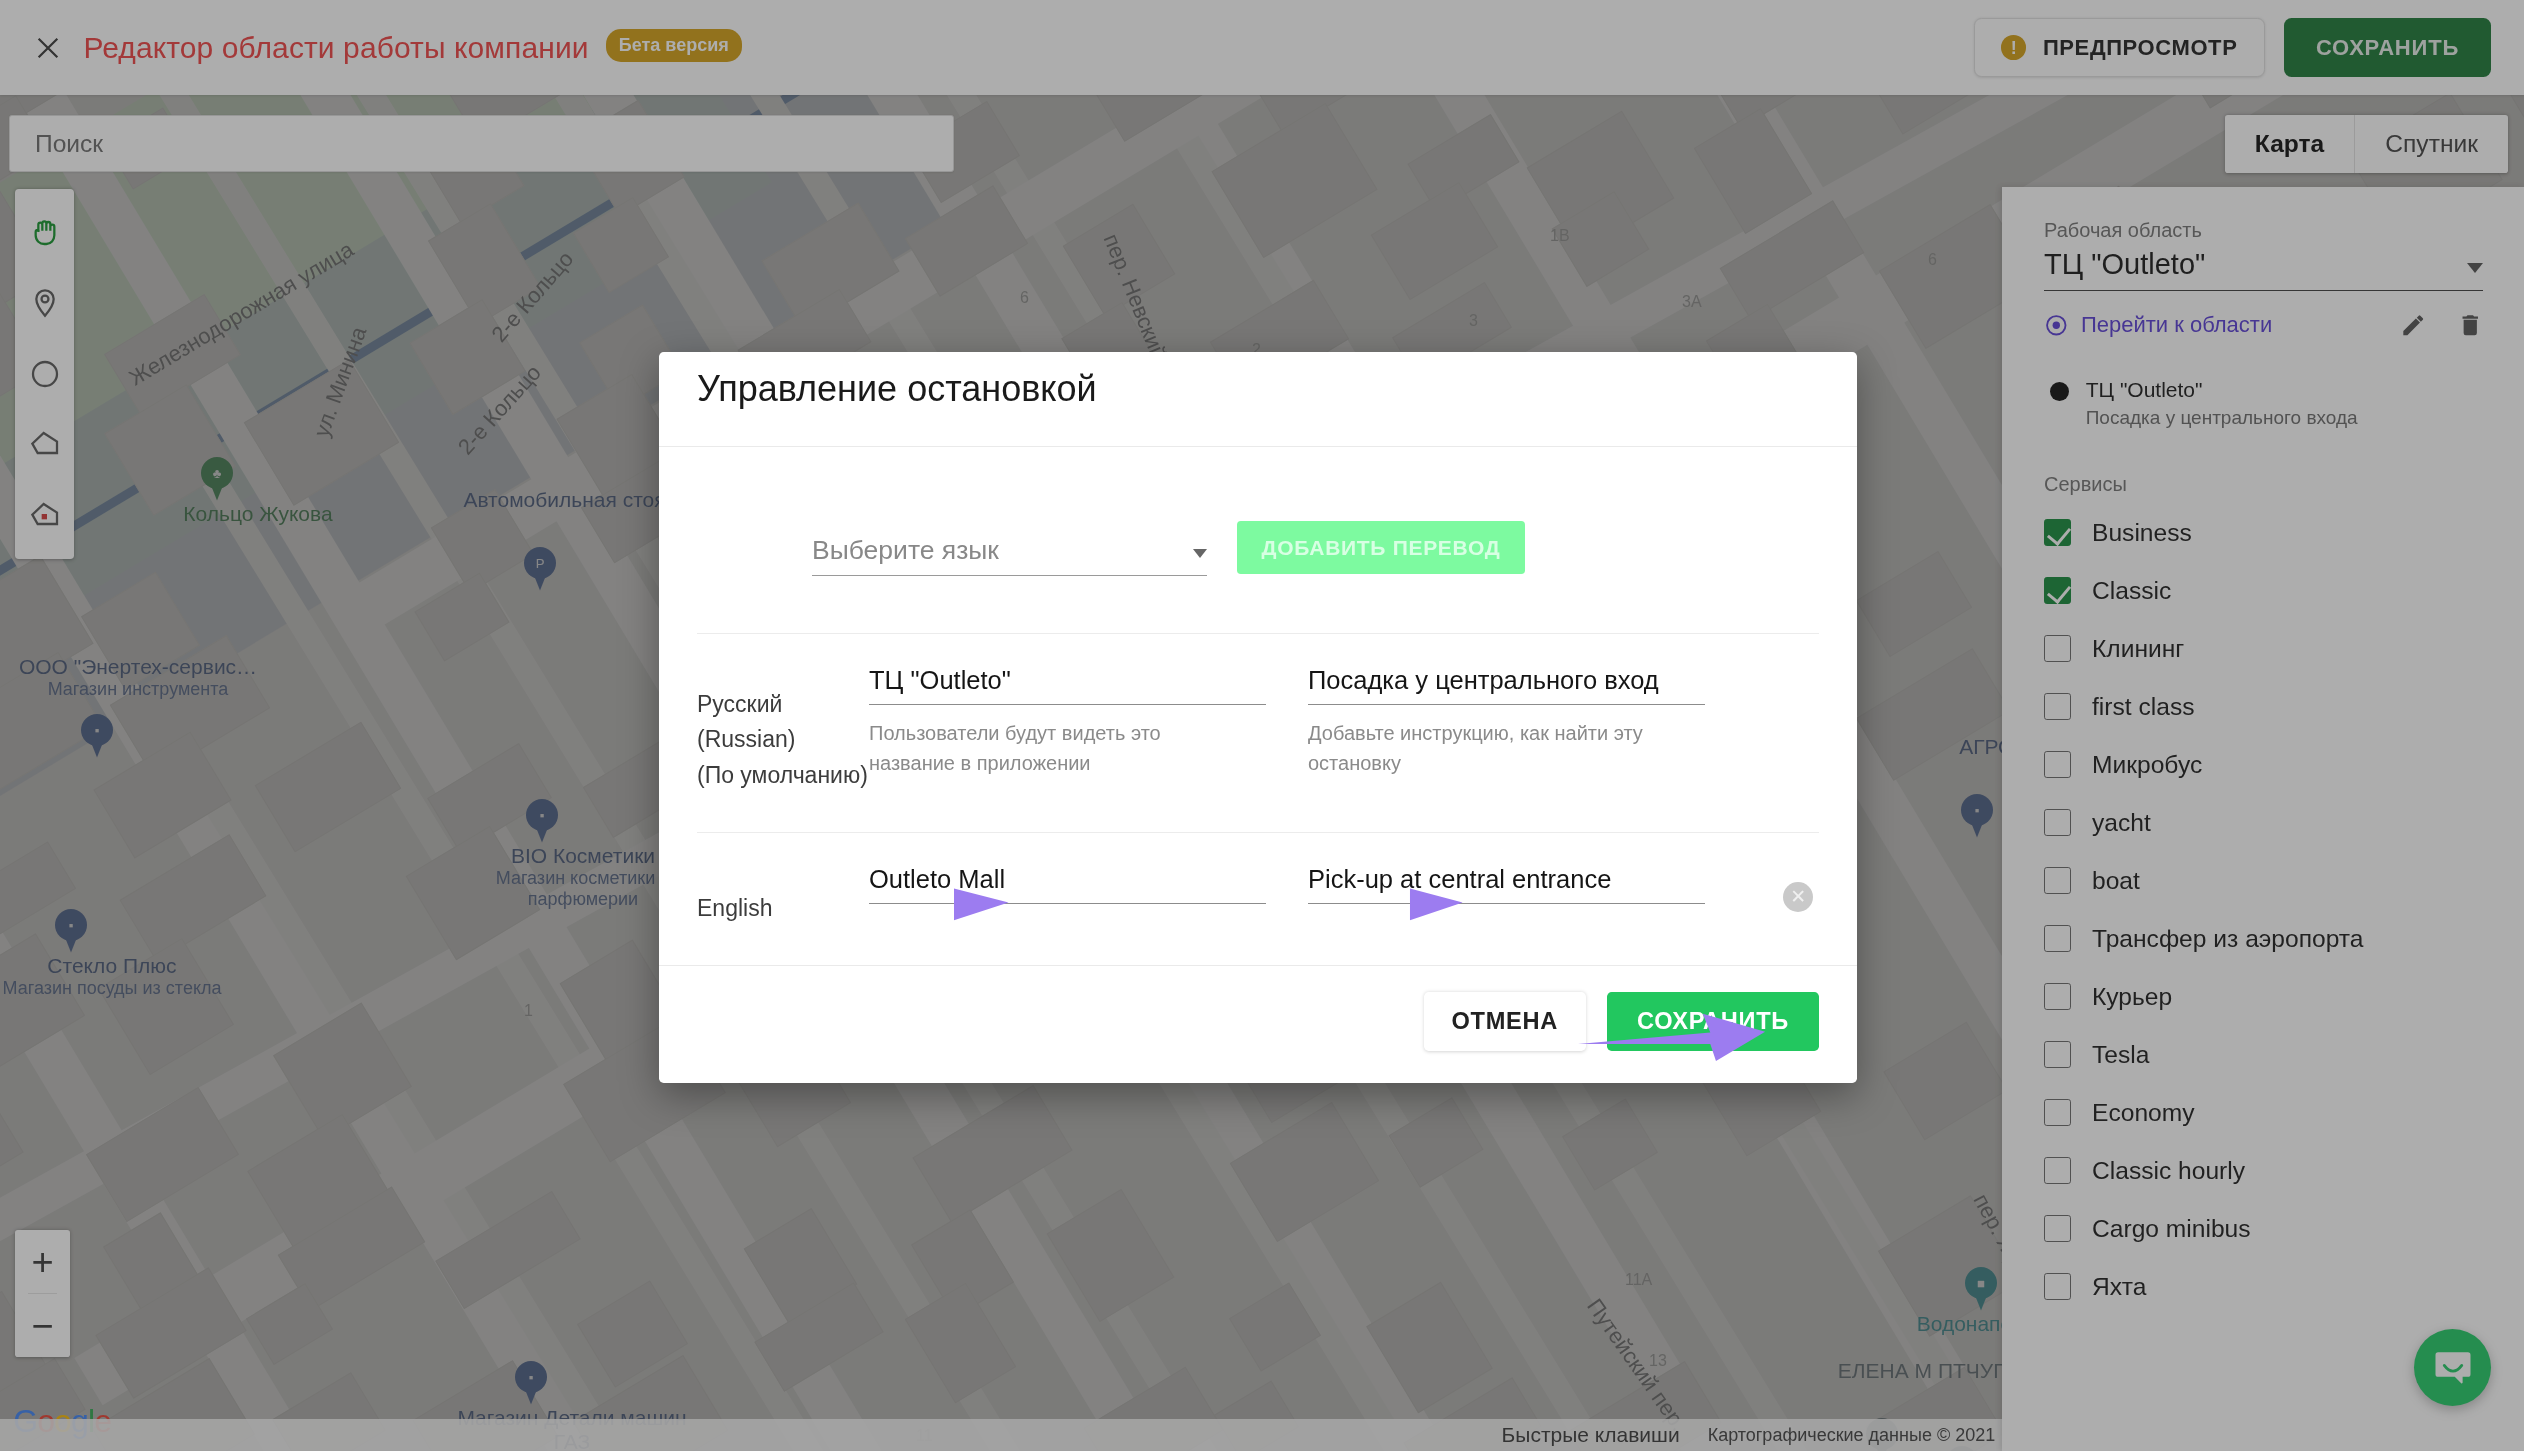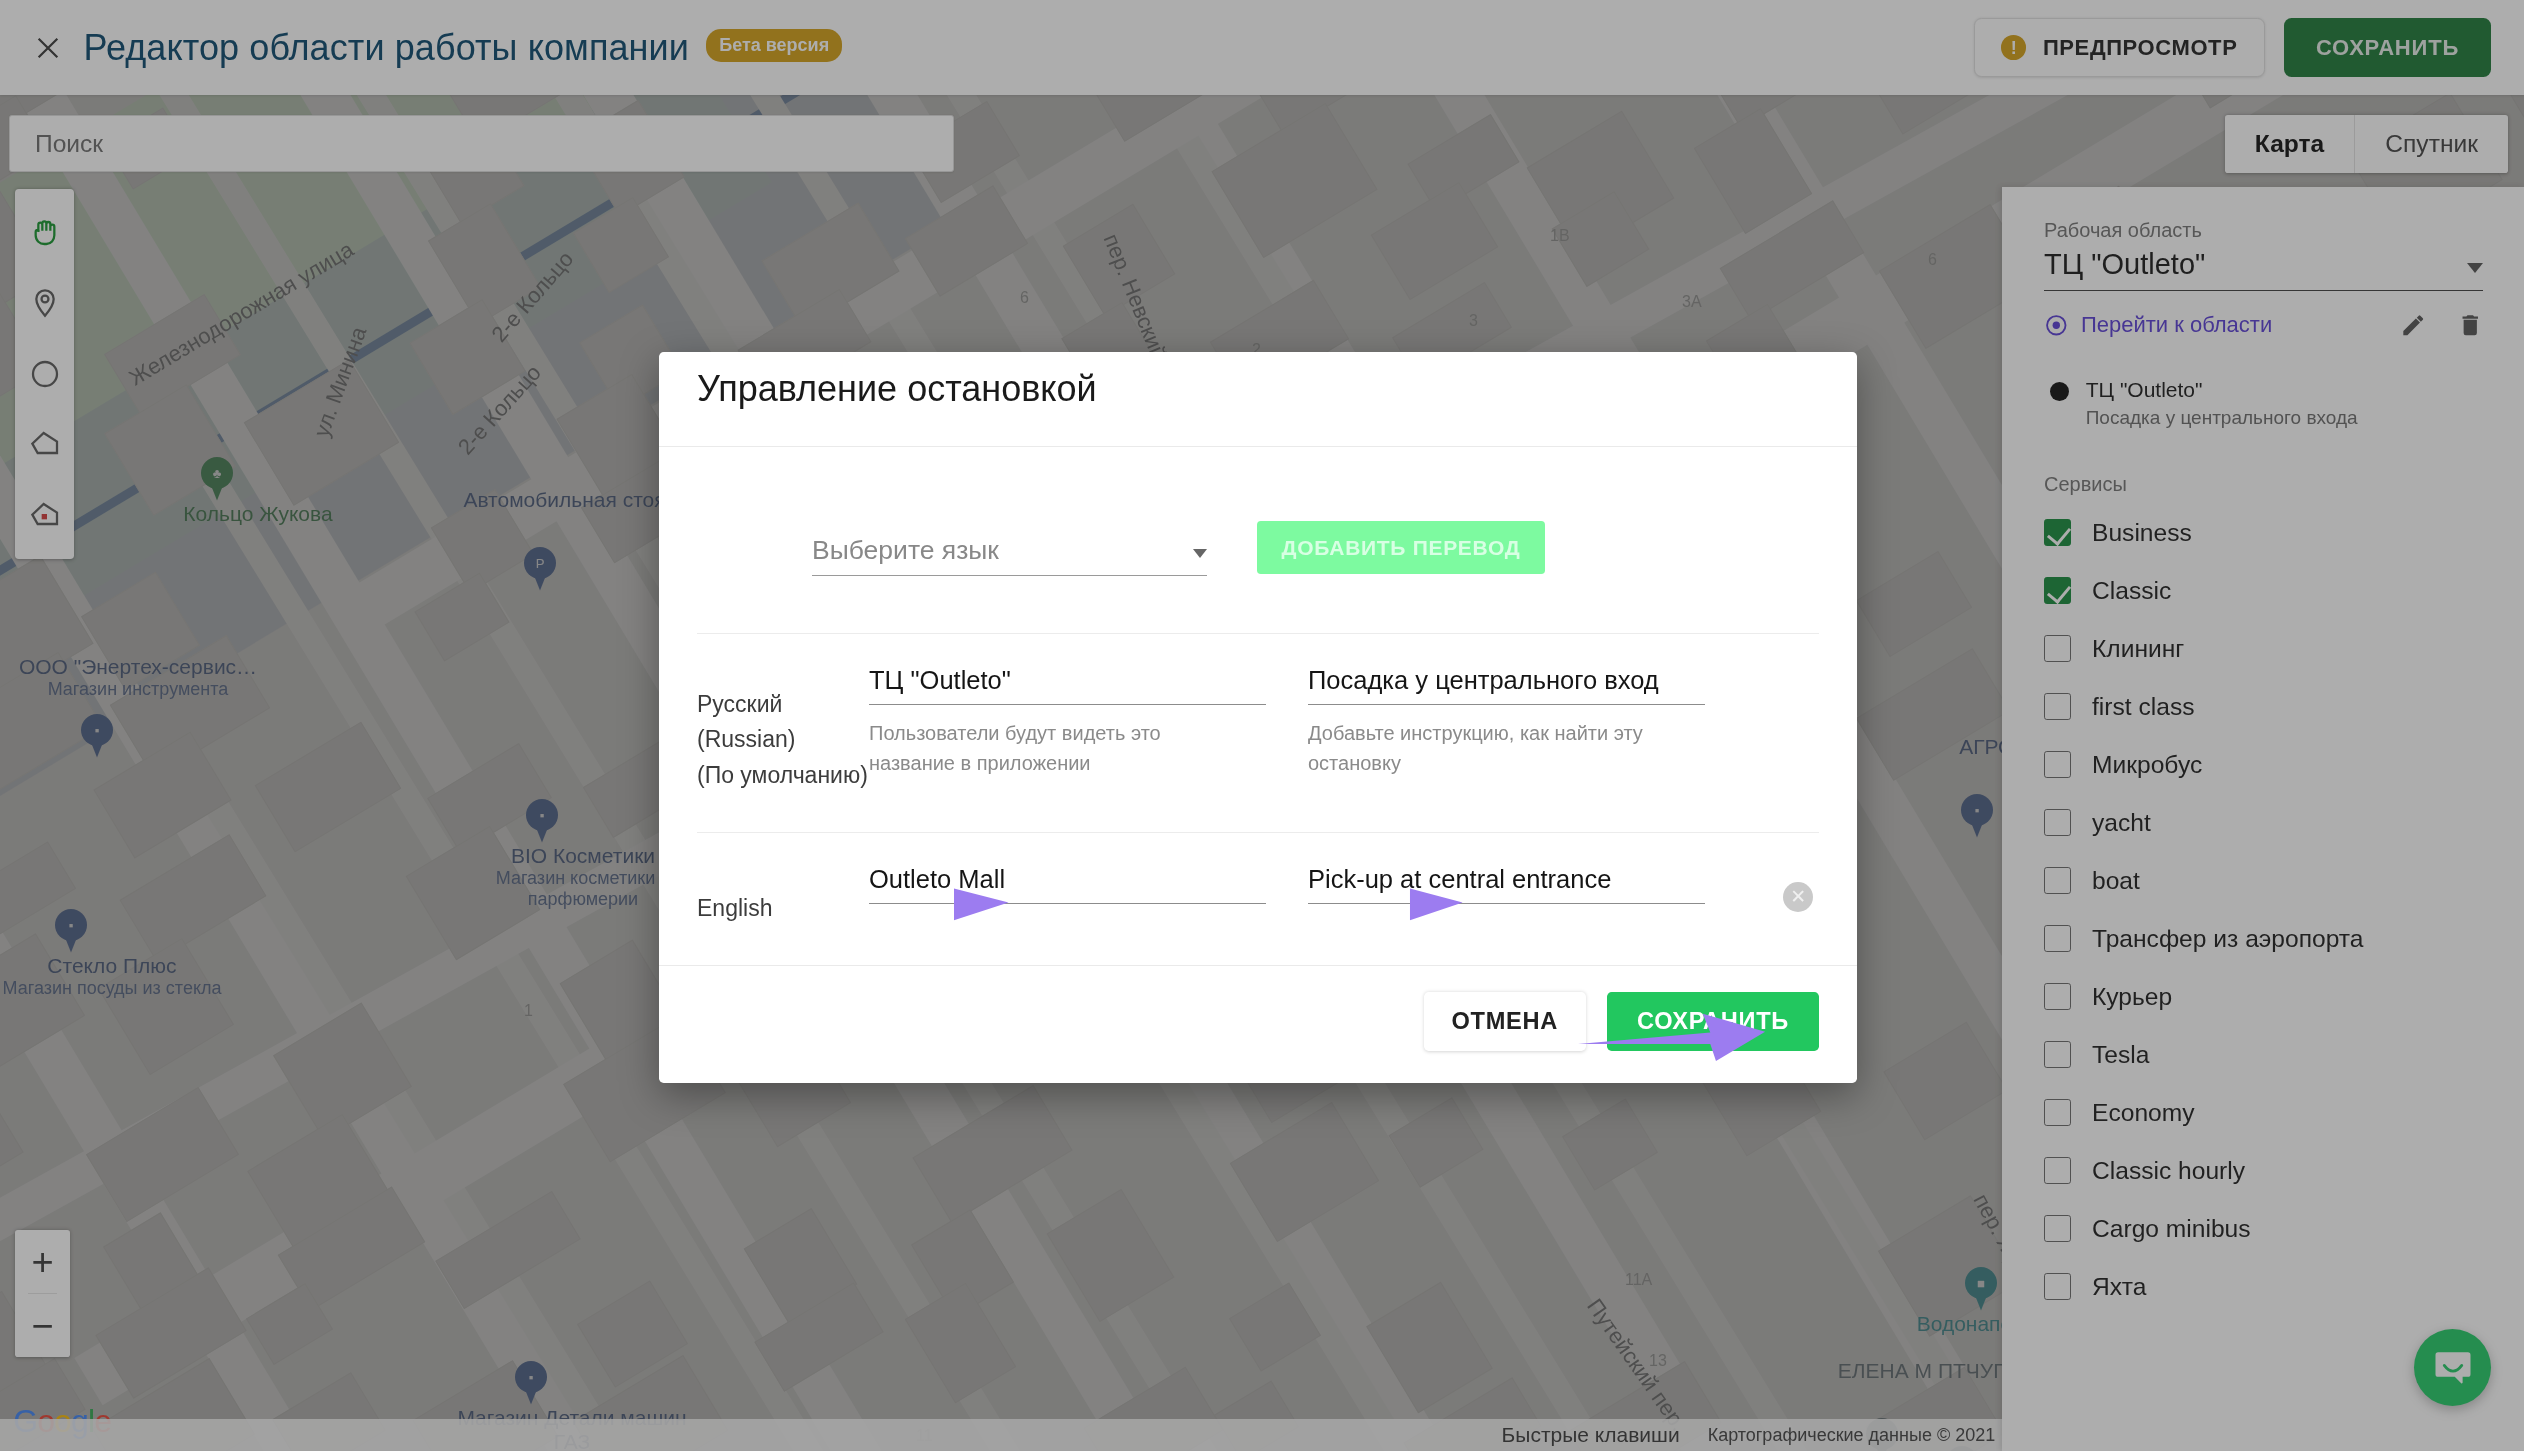--- a/index.html
+++ b/index.html
@@ -19,21 +19,21 @@
     display: flex; align-items: center;
     box-shadow: 0 0.9px 2.8px rgba(0,0,0,.18);
   }
   .close-btn {
     width: 53px; height: 53px; margin-left: 21px; margin-right: 9.4px;
     display: flex; align-items: center; justify-content: center;
     border-radius: 50%; cursor: pointer;
   }
   .close-btn svg { width: 28px; height: 28px; }
   .topbar-title {
-    font-size: 36px; color: #0c4a6e; letter-spacing: 0.1px; white-space: nowrap;
+    font-size: 30px; color: #ef4444; letter-spacing: 0.1px; white-space: nowrap;
   }
   .beta-badge {
     margin-left: 17px; background: #d4a017; color: #fff;
     font-size: 18px; font-weight: bold; padding: 5.7px 13.2px 6.6px; border-radius: 15px;
     white-space: nowrap; position: relative; top: -1.9px;
   }
   .topbar-right { margin-left: auto; display: flex; align-items: center; gap: 19px; padding-right: 34px; }
   .preview-btn {
     display: flex; align-items: center; gap: 17px;
     background: #fff; border: 0.9px solid #e0e0e0; border-radius: 7.6px;
@@ -244,21 +244,20 @@
     display: flex; align-items: flex-end; justify-content: space-between; cursor: pointer;
   }
   .lang-select .ph { font-size: 26.5px; color: #888; }
   .caret-sm { width: 0; height: 0; border-left: 7.6px solid transparent; border-right: 7.6px solid transparent;
               border-top: 9.4px solid #666; margin-bottom: 7.6px; }
   .add-tr-btn {
     background: #7dfaa0; color: #d8ffe3; border: none; border-radius: 3.8px;
     height: 53px; padding: 0 24.6px; font-size: 21px; font-weight: bold;
     letter-spacing: 0.7px; cursor: pointer; margin-bottom: 1.9px;
     font-family: "Liberation Sans", sans-serif;
-    margin-left: 20px;
   }
   .divider { height: 0.9px; background: #ececec; margin-top: 57px; }
   .lang-row { display: flex; padding: 32px 0 38px 0; position: relative; }
   .lang-row .lname { width: 172px; font-size: 23px; color: #3c3c3c; line-height: 1.55; padding-top: 21px; }
   .lang-row .fields { display: flex; gap: 42px; flex: 1; }
   .fw { width: 397px; }
   .fw .fval {
     font-size: 25.5px; color: #151515; border-bottom: 0.9px solid #8c8c8c;
     padding-bottom: 9.4px; white-space: nowrap; overflow: hidden;
   }

